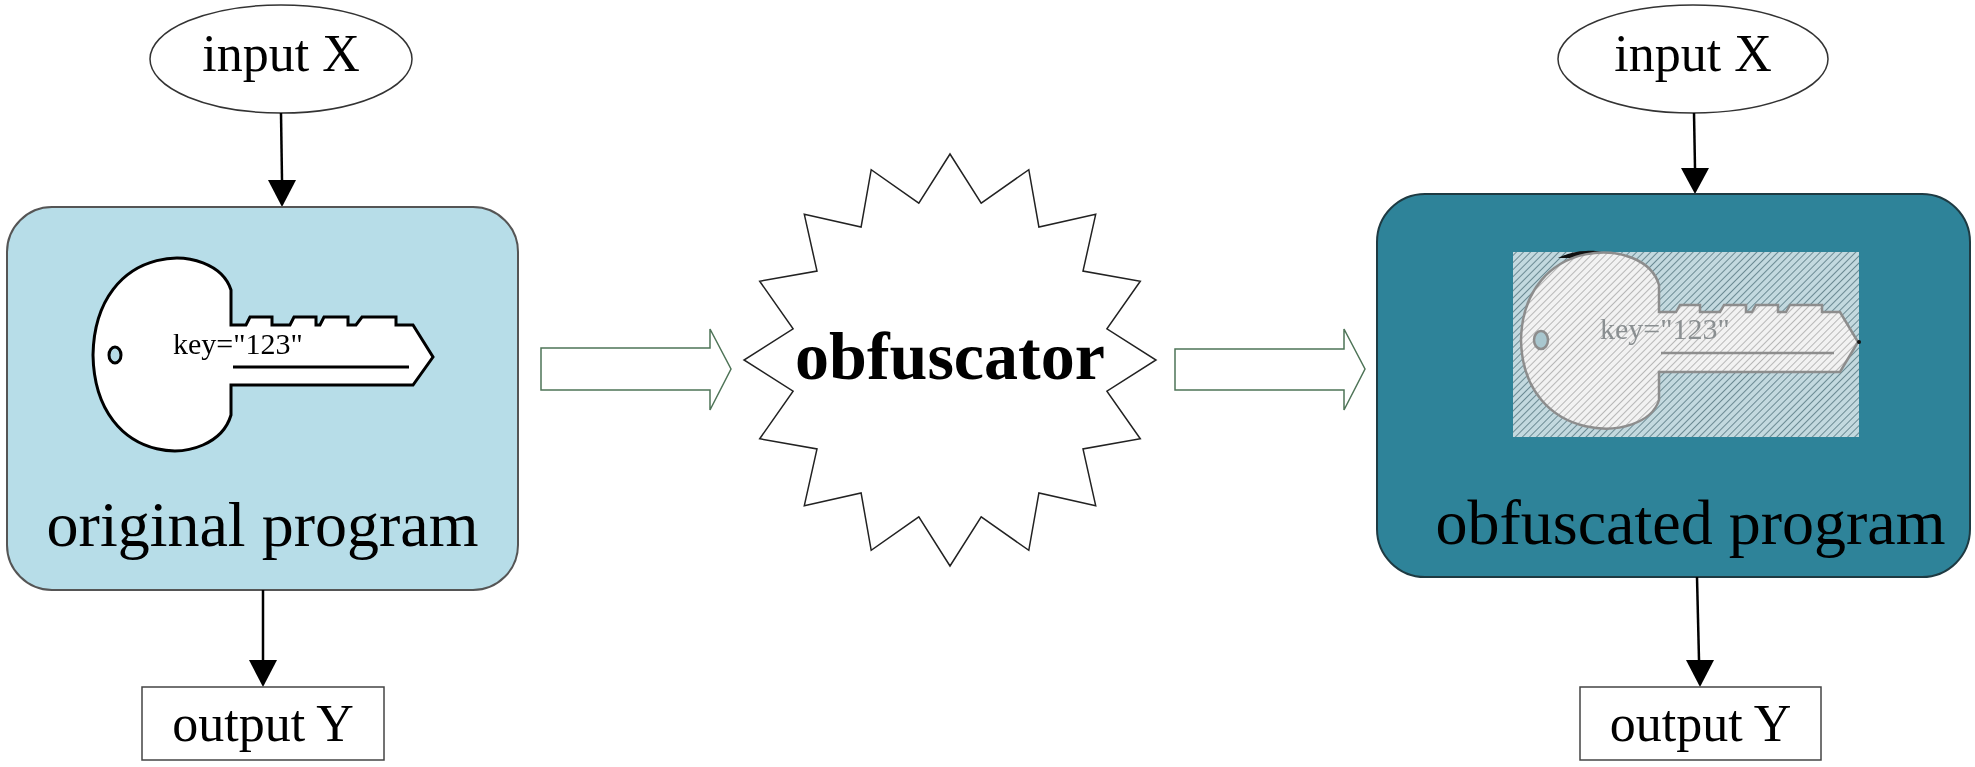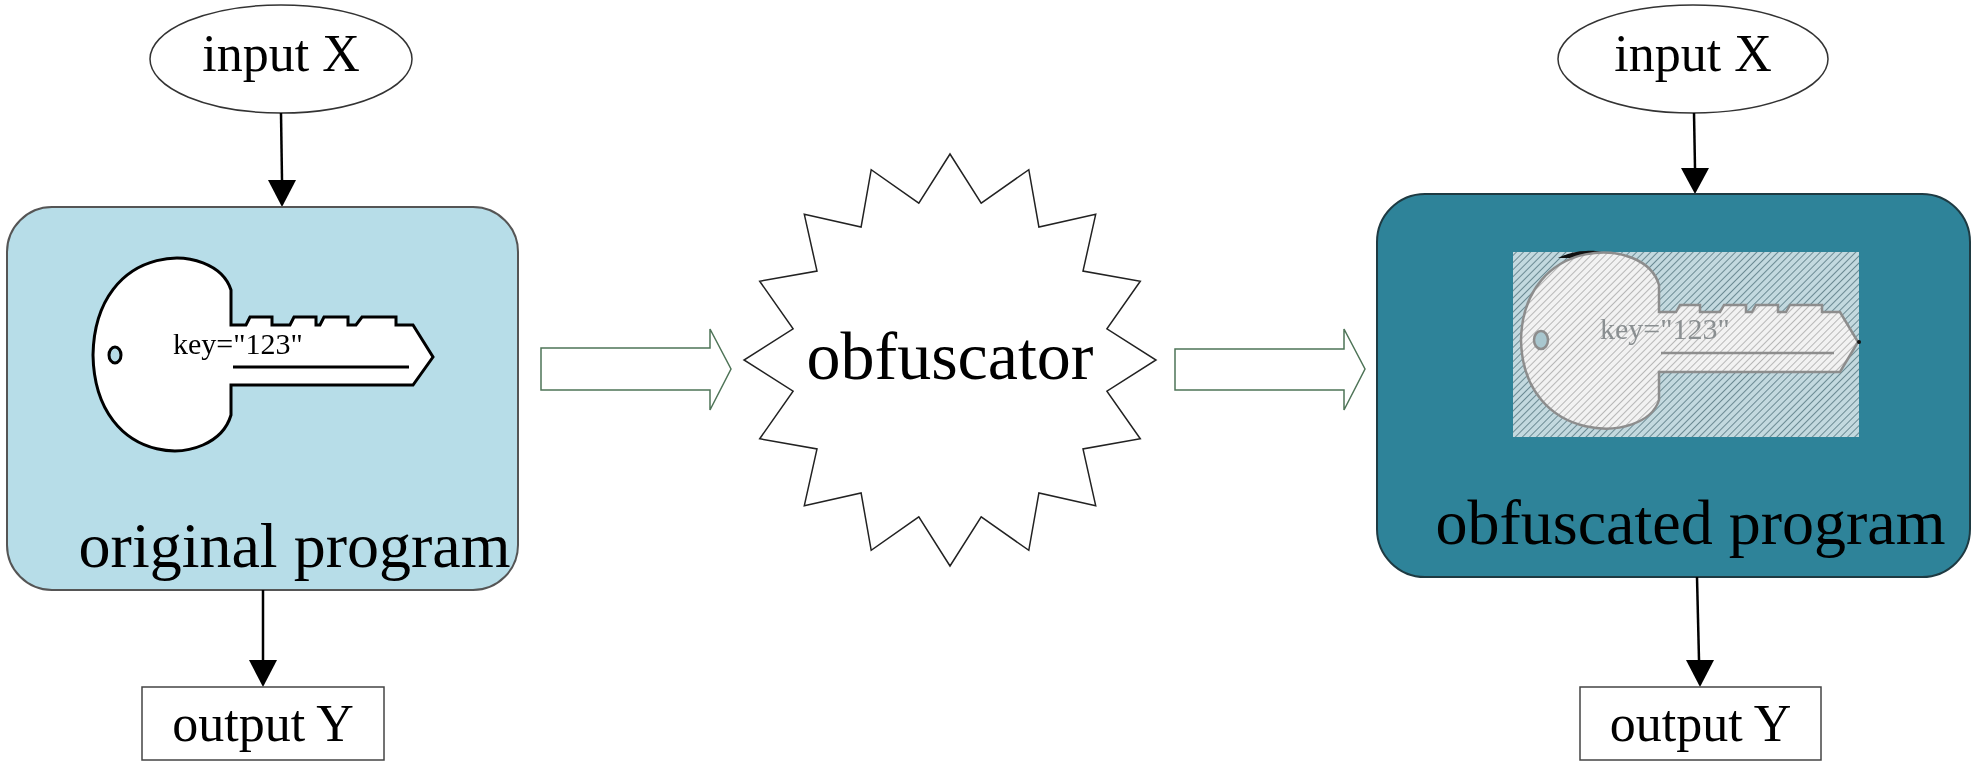--- a/index.html
+++ b/index.html
@@ -118,25 +118,25 @@
     </g>
     <g>
       <rect x="1580" y="687" width="241" height="73" fill="#ffffff" stroke="#444" stroke-width="1.5"></rect>
     </g>
   </svg>
 
   <div class="lbl node-text" style="left:150px; top:28px; width:262px; text-align:center;">input  X</div>
 
   <div class="lbl key-text" style="left:173px; top:329px;">key="123"</div>
 
-  <div class="lbl prog-text" style="left:7px; top:514px; width:511px; text-align:center;padding-left:32px;">original program</div>
+  <div class="lbl prog-text" style="left:7px; top:493px; width:511px; text-align:center;">original program</div>
 
   <div class="lbl node-text" style="left:142px; top:698px; width:242px; text-align:center;">output Y</div>
 
-  <div class="lbl star-text" style="left:744px; top:322px; width:412px; text-align:center;">obfuscator</div>
+  <div class="lbl star-text" style="left:744px; top:322px; width:412px; text-align:center;font-weight:bold;">obfuscator</div>
 
   <div class="lbl node-text" style="left:1558px; top:28px; width:270px; text-align:center;">input  X</div>
 
   <div class="lbl key-text-obf" style="left:1600px; top:314px;">key="123"</div>
 
   <div class="lbl prog-text" style="left:1377px; top:491px; width:593px; text-align:center;padding-left:17px;">obfuscated program</div>
 
   <div class="lbl node-text" style="left:1580px; top:698px; width:241px; text-align:center;">output Y</div>
 </div>
 

